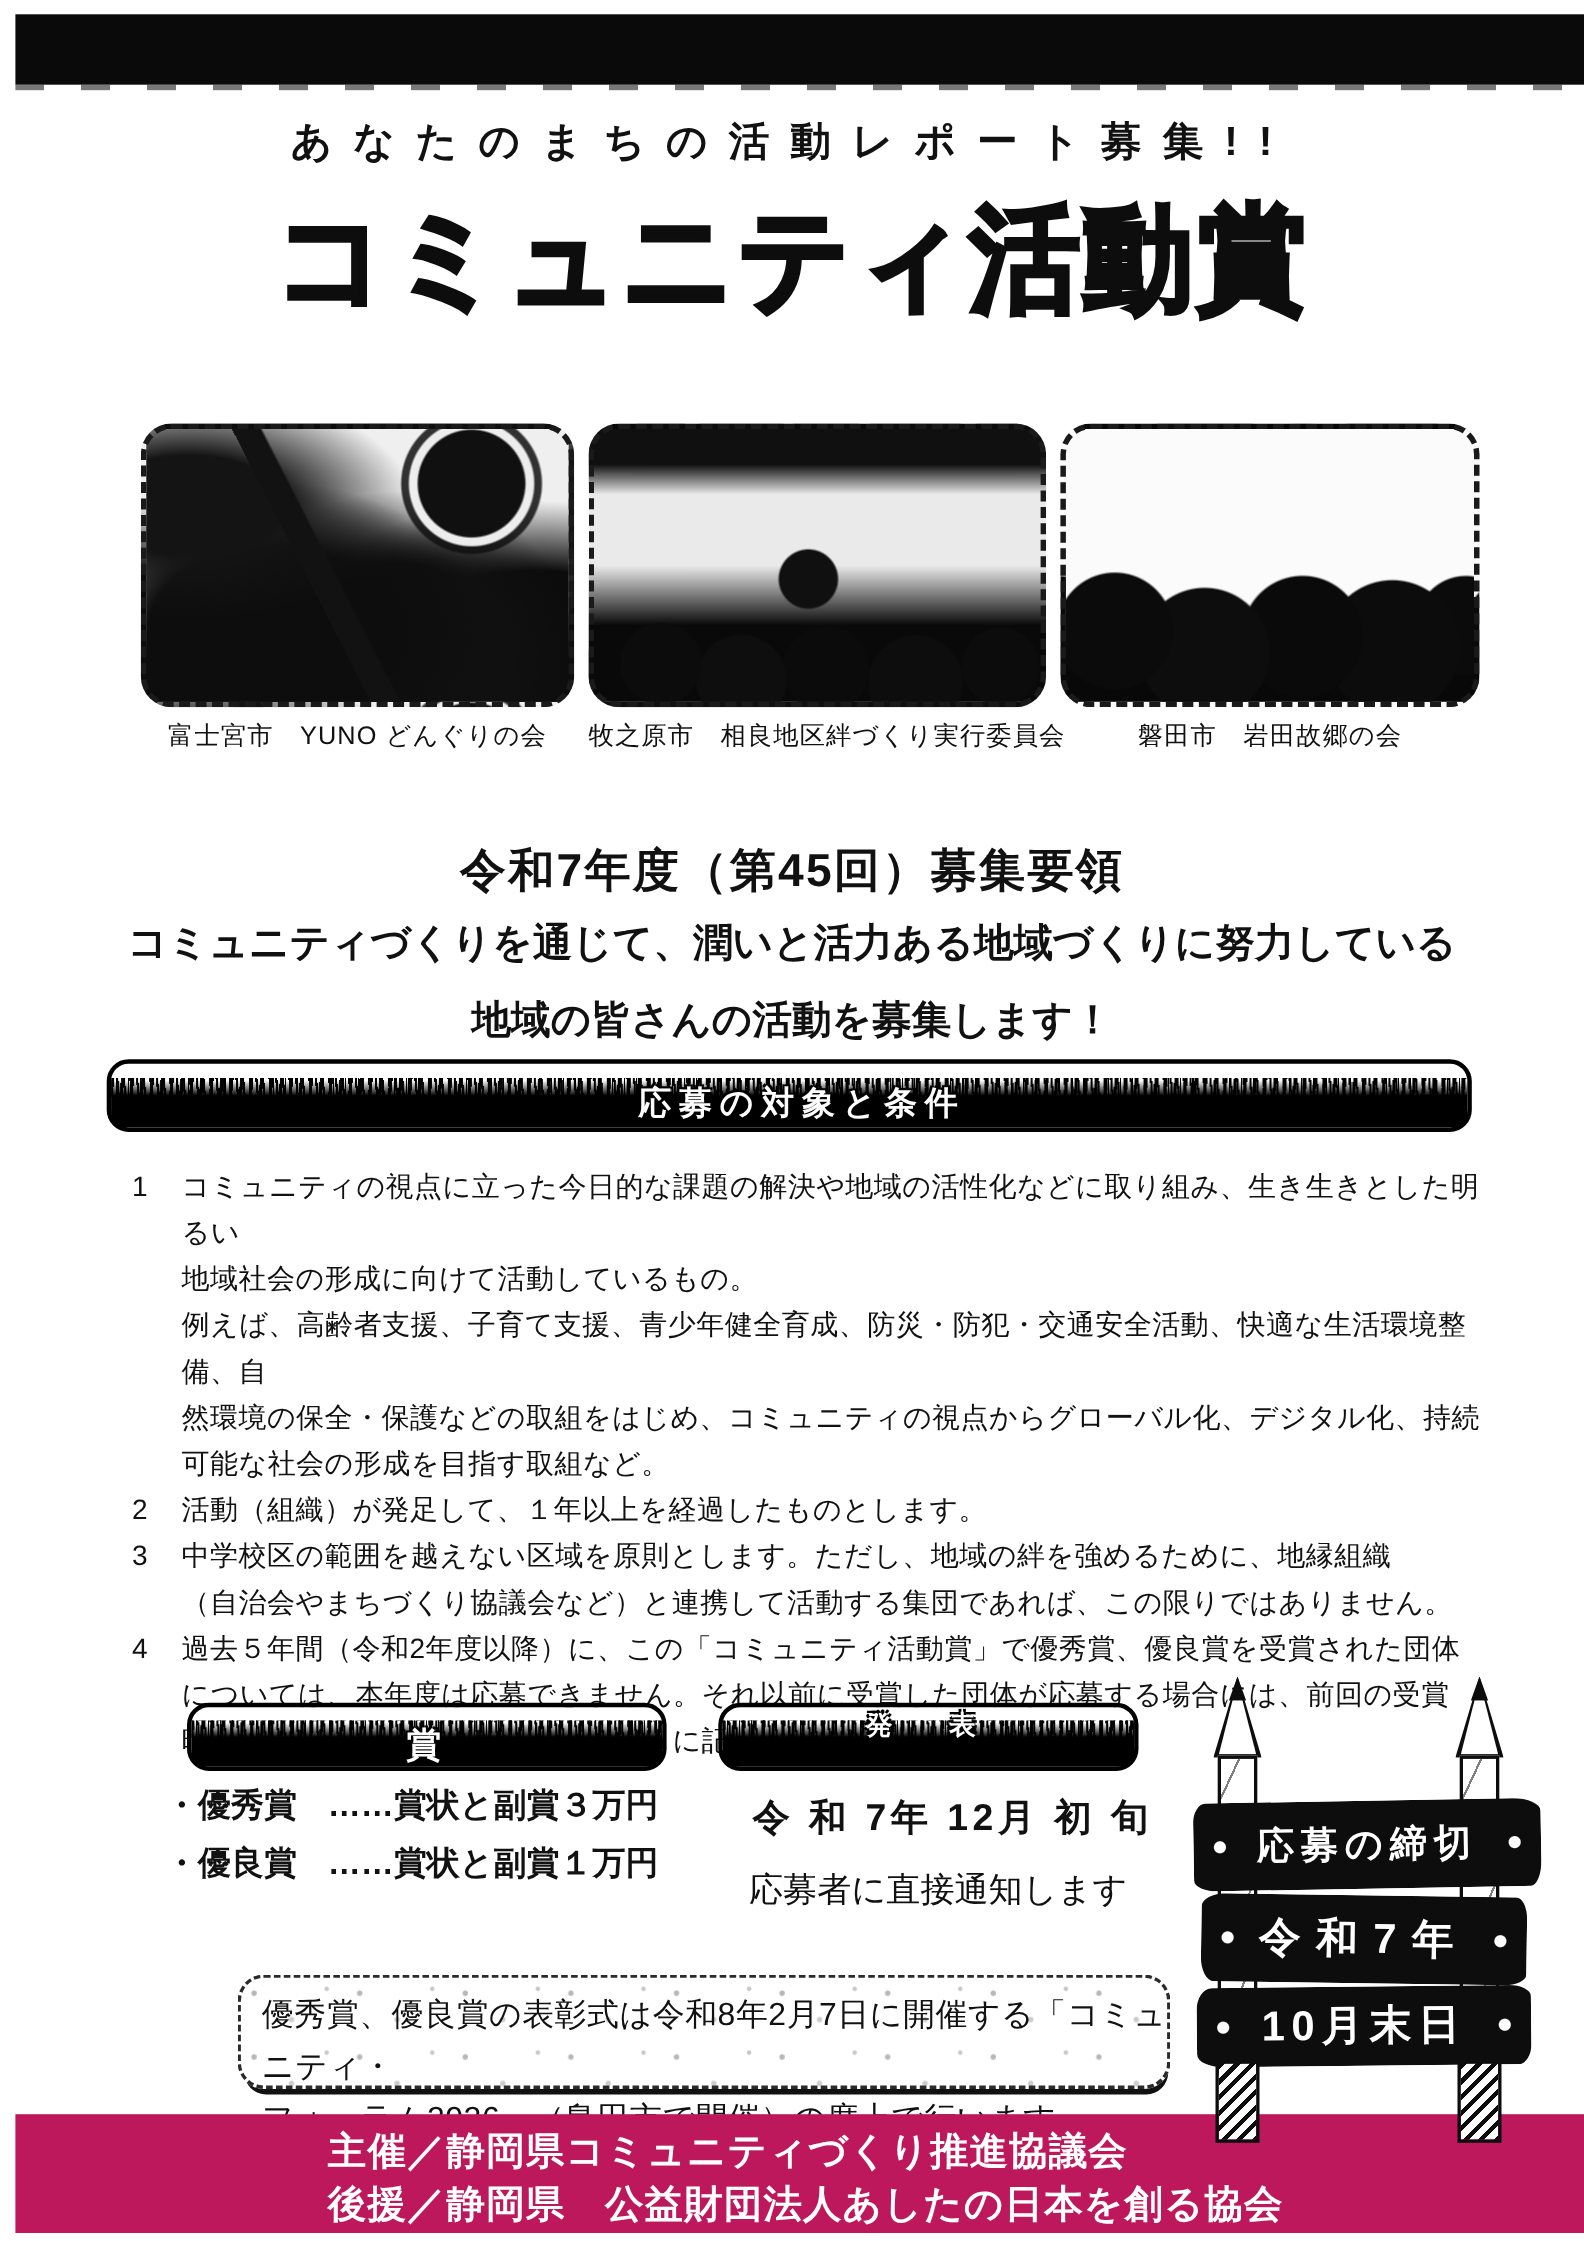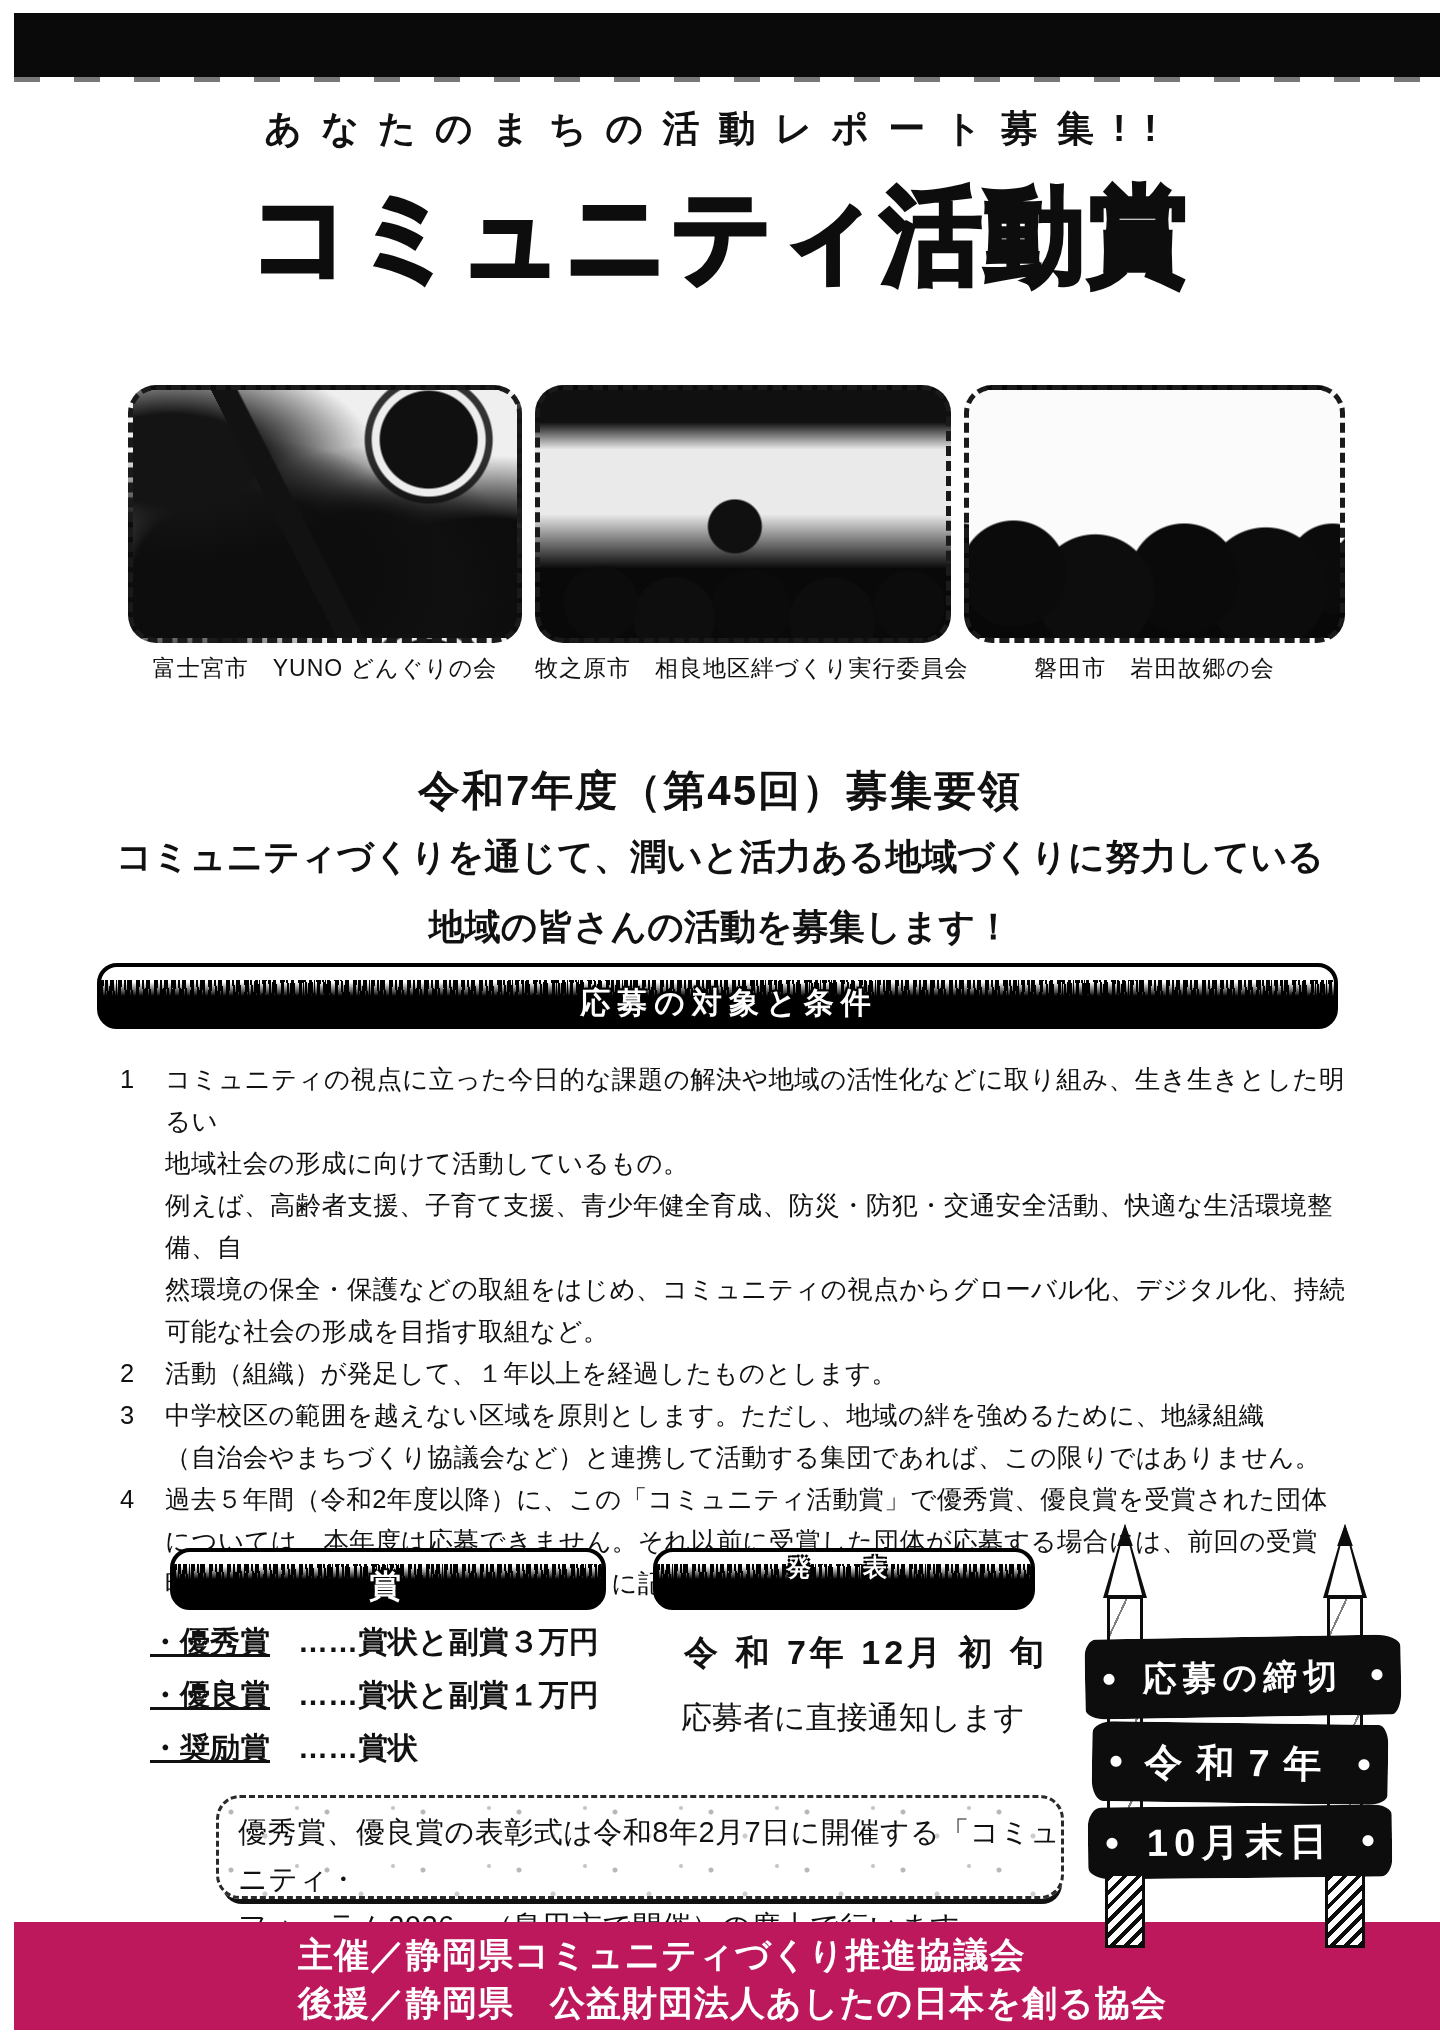--- a/index.html
+++ b/index.html
@@ -81,21 +81,21 @@
 
   
   .cond-list{left:112px;top:1058px;width:1246px;}
   .cond-item{display:flex;font-size:25.5px;line-height:42px;letter-spacing:.4px;}
   .cond-no{width:53px;flex:none;padding-left:8px;box-sizing:border-box;}
   .cond-text{flex:1;white-space:pre-line;}
 
   
   .award-list{left:150px;top:1627px;}
   .award-item{font-size:30px;line-height:30px;margin-bottom:23px;white-space:nowrap;}
-  .award-label{font-weight:900;text-decoration:underline;}
+  .award-label{font-weight:900;}
   .award-value{font-weight:600;margin-left:28px;}
   .announce-date{left:684px;top:1630px;font-size:34px;font-weight:900;letter-spacing:4px;white-space:nowrap;}
   .announce-note{left:681px;top:1697px;font-size:31px;font-weight:500;white-space:nowrap;}
 
   
   .ceremony-box{left:216px;top:1795px;width:848px;height:104px;box-sizing:border-box;
     border:3px dashed #2a2a2a;border-radius:24px;
     box-shadow:2px 9px 0 -4px #111;
     background-image:
       radial-gradient(circle at 12px 14px, rgba(0,0,0,.28) 0 2px, transparent 3px),
@@ -197,23 +197,20 @@
   <div class="bar-title">発　表</div>
 </div>
 
 <div class="abs award-list">
   <div class="award-item">
     <span class="award-label">・優秀賞</span><span class="award-value">……賞状と副賞３万円</span>
   </div>
   <div class="award-item">
     <span class="award-label">・優良賞</span><span class="award-value">……賞状と副賞１万円</span>
   </div>
-  <div class="award-item">
-    <span class="award-label">・奨励賞</span><span class="award-value">……賞状</span>
-  </div>
 </div>
 
 <div class="abs announce-date">令 和 7年 12月 初 旬</div>
 <div class="abs announce-note">応募者に直接通知します</div>
 
 <div class="abs ceremony-box">
   <div class="box-text">優秀賞、優良賞の表彰式は令和8年2月7日に開催する「コミュニティ・
 フォーラム2026」（島田市で開催）の席上で行います。</div>
 </div>
 

